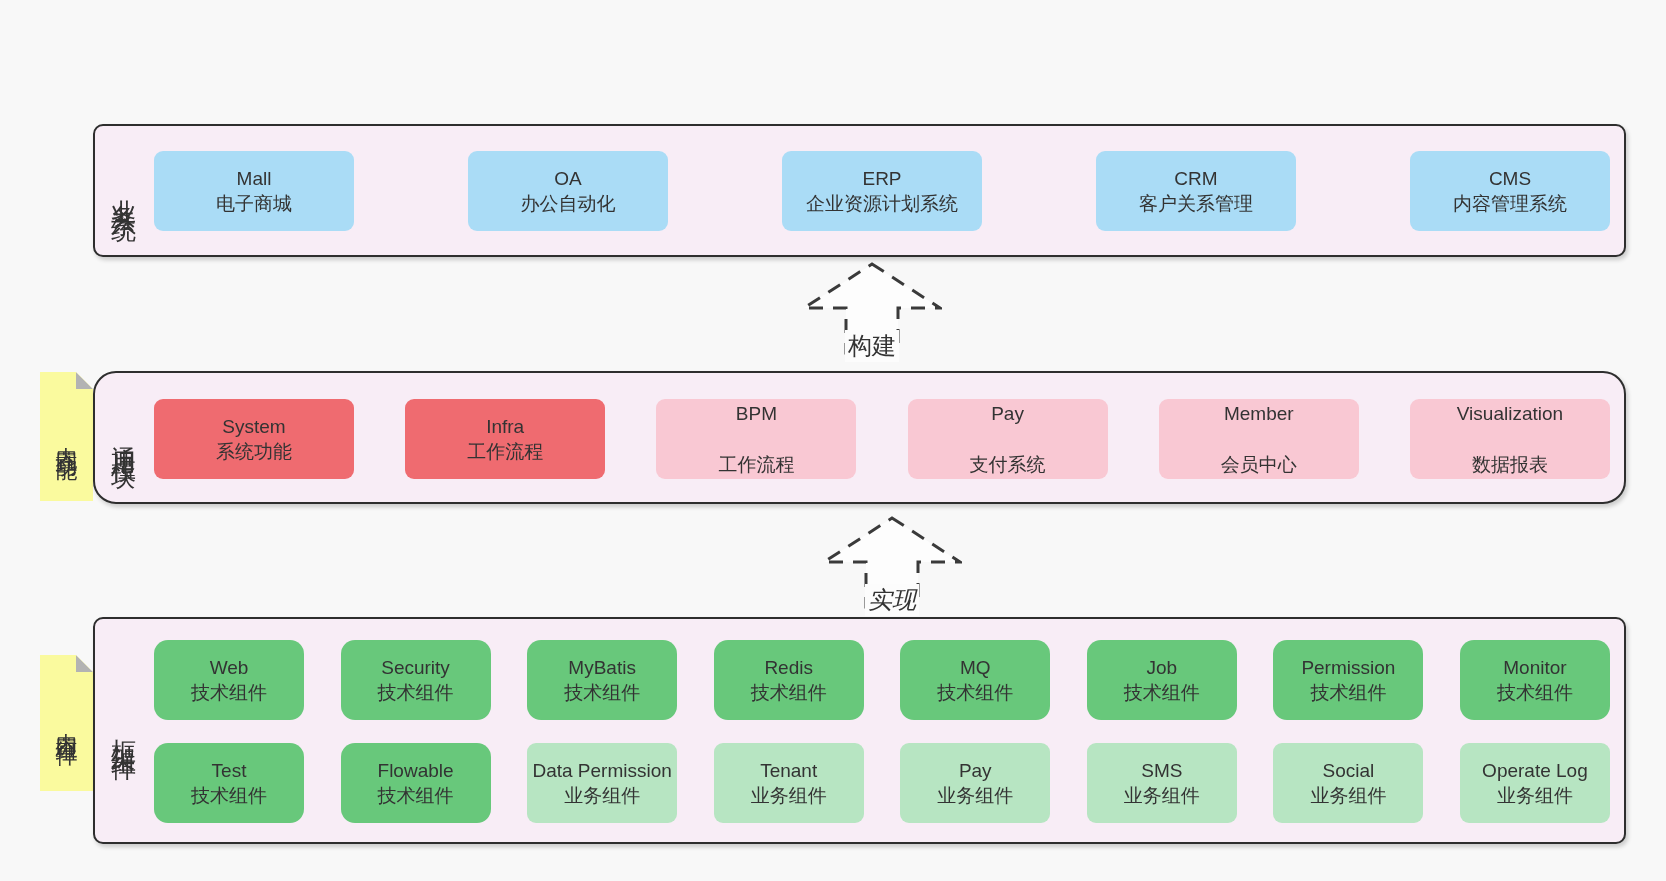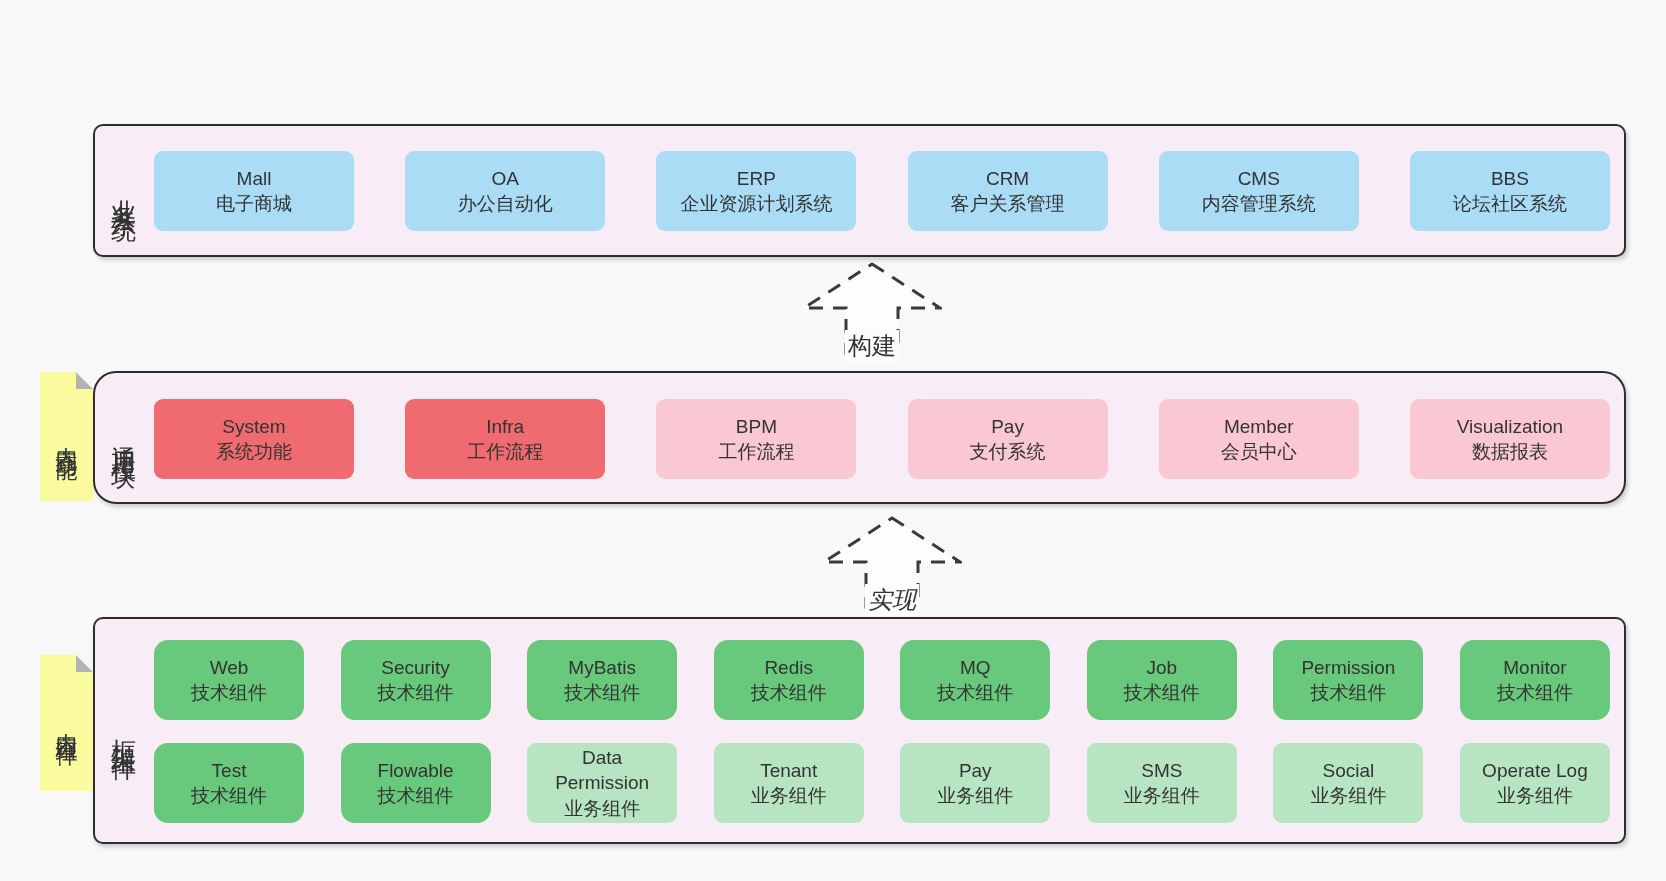--- a/index.html
+++ b/index.html
@@ -25,27 +25,27 @@
   }
   
   .box-row{position:absolute; left:59px; right:14px; display:flex; justify-content:space-between;}
   .band-business .box-row{top:25px;}
   .band-modules .box-row{top:26px;}
   .band-components .row1{top:21px;}
   .band-components .row2{top:124px;}
   .box{
     height:80px; border-radius:9px; box-sizing:border-box;
     display:flex; flex-direction:column; align-items:center; justify-content:center;
-    text-align:center; font-size:19px; line-height:1.32; padding:2px 12px; color:#333;
+    text-align:center; font-size:19px; line-height:1.32; padding:2px 0; color:#333;
   }
   .w200{width:200px;}
   .w150{width:150px;}
   .blue{background:#aadcf6;}
   .red{background:#ef6b70;}
-  .pink{background:#f9c8d3;}
+  .pink{background:#f9c8d3;justify-content:space-between;}
   .green{background:#68c87b;border-radius:14px;}
   .lightgreen{background:#b7e5c2;}
   
   .tab{
     position:absolute; width:53px; background:#fafa9e; z-index:1;
     display:flex; align-items:center; justify-content:center;
     clip-path:polygon(0 0, calc(100% - 17px) 0, 100% 17px, 100% 100%, 0 100%);
   }
   .tab-modules{left:40px; top:372px; height:129px;}
   .tab-components{left:40px; top:655px; height:136px;}
@@ -98,24 +98,20 @@
         <span>企业资源计划系统</span>
       </div>
       <div class="box w200 blue">
         <span>CRM</span>
         <span>客户关系管理</span>
       </div>
       <div class="box w200 blue">
         <span>CMS</span>
         <span>内容管理系统</span>
       </div>
-      <div class="box w200 blue">
-        <span>BBS</span>
-        <span>论坛社区系统</span>
-      </div>
     </div>
   </section>
 
   <div class="arrow arrow-build">
     <svg width="140" height="94" viewBox="0 0 140 94">
       <polygon points="70,2 138,46 96,46 96,91 44,91 44,46 2,46" fill="#fdfdfd" stroke="#3a3a3a" stroke-width="3" stroke-dasharray="14,10"></polygon>
     </svg>
     <span class="arrow-label">构建</span>
   </div>
 

